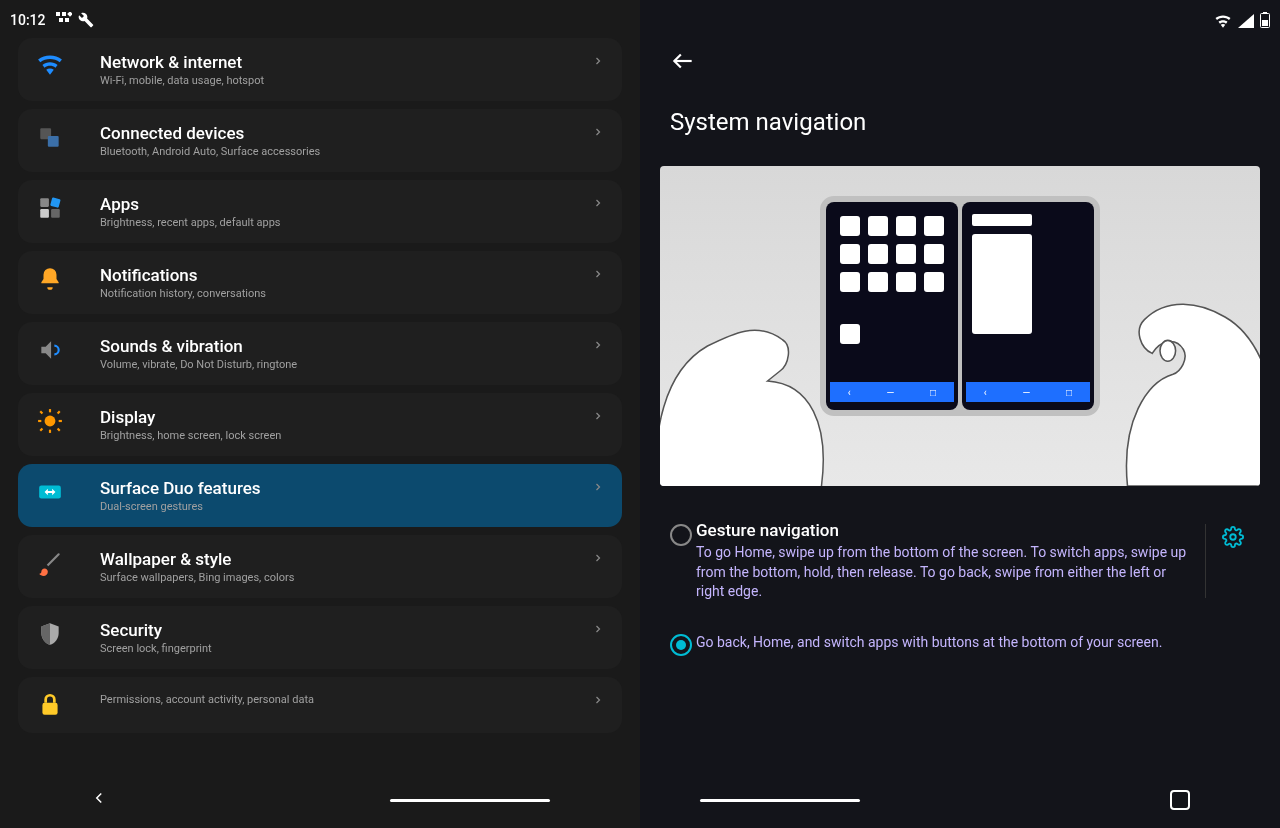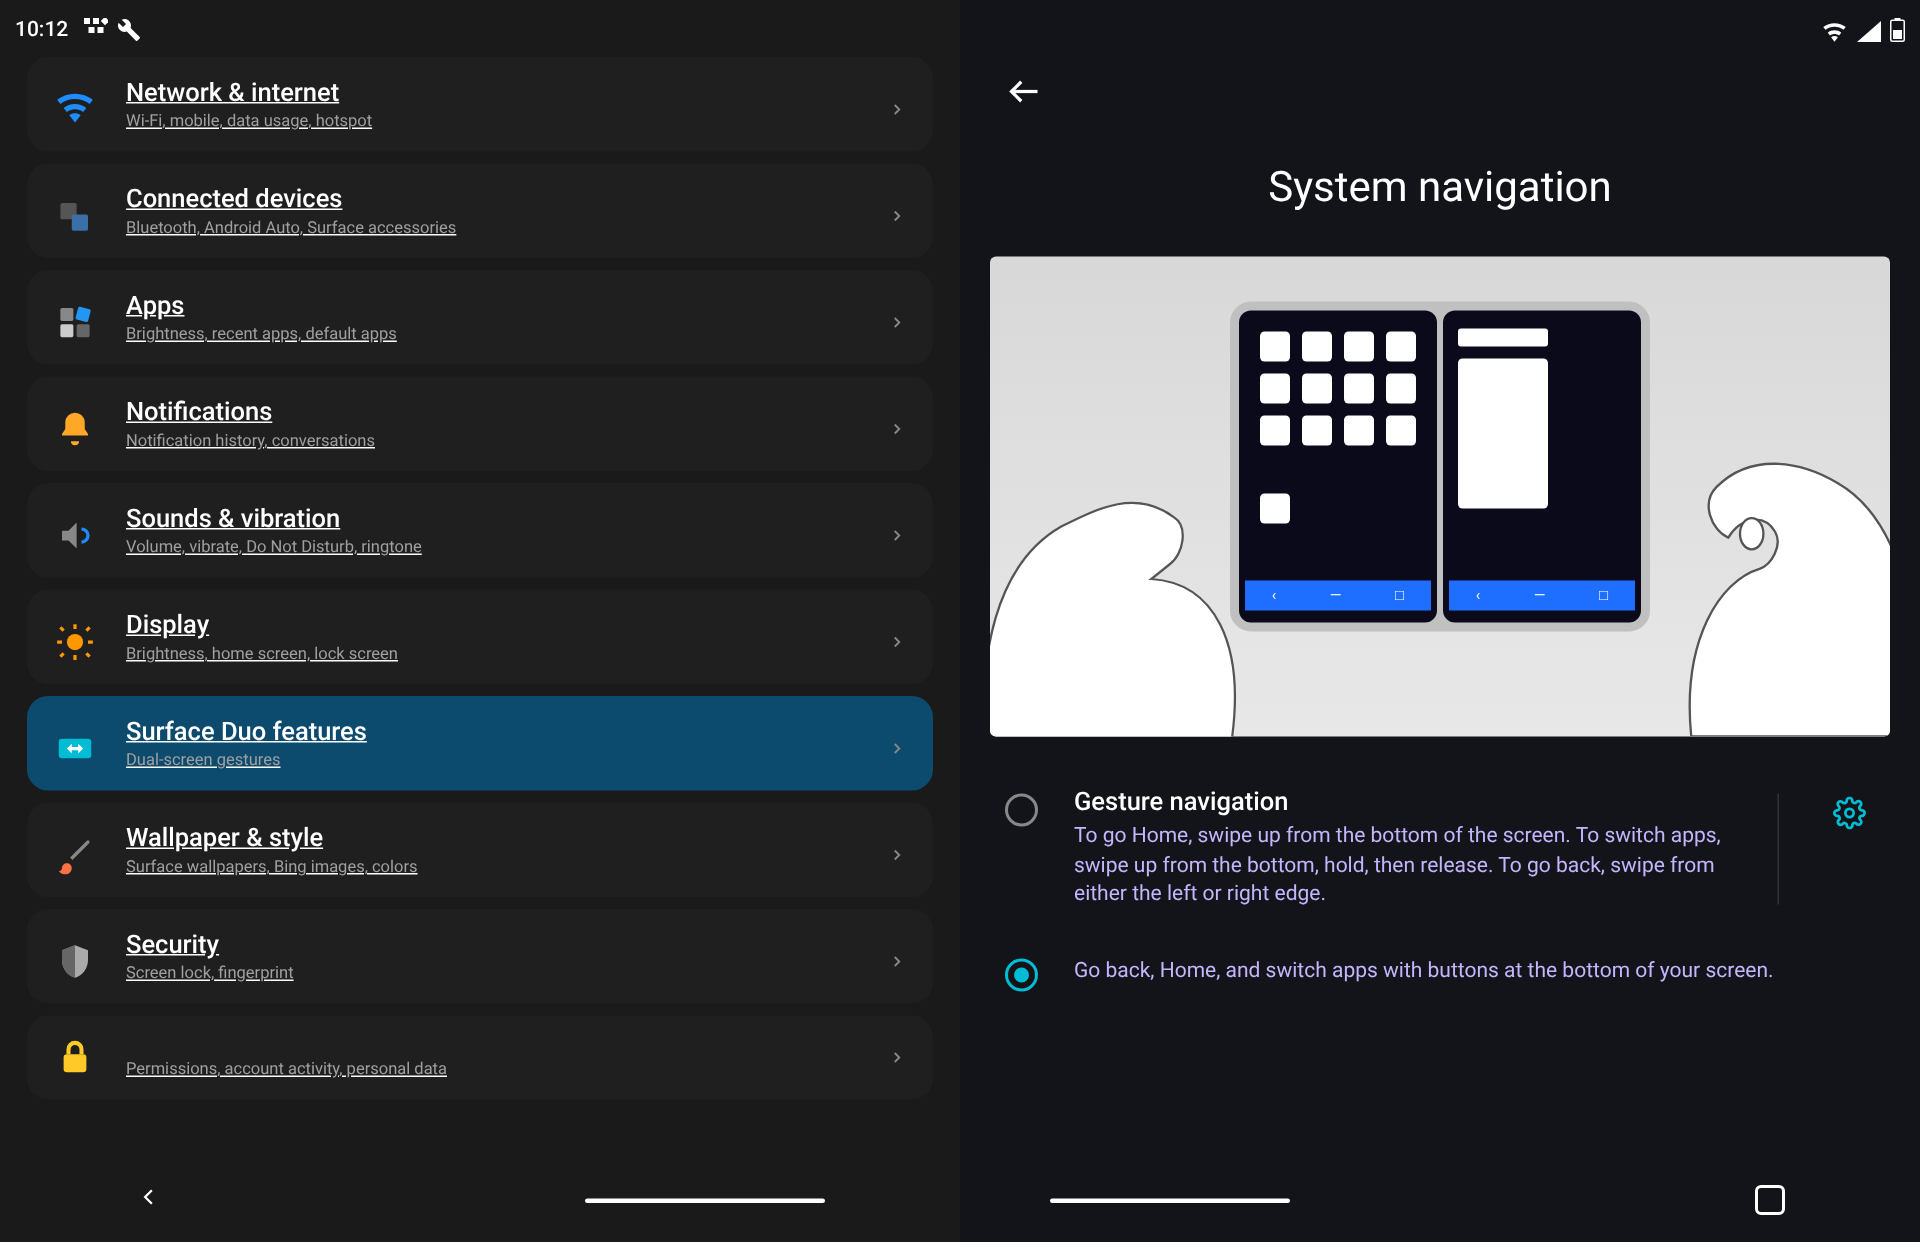--- a/index.html
+++ b/index.html
@@ -42,24 +42,23 @@
   flex: 1;
   overflow: hidden;
   padding: 10px 18px;
 }
 .settings-item {
   background: #1f1f1f;
   border-radius: 14px;
   margin-bottom: 8px;
   padding: 14px 18px;
   display: flex;
-  align-items: flex-end;
-  gap: 20px;
+  align-items: flex-start;
+  gap: 36px;
   cursor: pointer;
-  text-decoration: underline;
 }
 .settings-item.selected { background: #0c4a6e; }
 .item-icon {
   width: 28px;
   height: 28px;
   display: flex;
   align-items: center;
   justify-content: center;
   flex-shrink: 0;
 }
@@ -80,24 +79,23 @@
   padding: 0 90px;
   height: 40px;
 }
 .nav-line { width: 160px; height: 3px; background: #fff; border-radius: 2px; }
 
 .back-arrow {
   padding: 20px 0 10px 30px;
   cursor: pointer;
 }
 .page-title {
-  font-size: 28px;
+  font-size: 24px;
   font-weight: 400;
   padding: 20px 30px 30px;
-  text-align: center;
 }
 .illustration {
   margin: 0 20px;
   height: 320px;
   background: linear-gradient(#d8d8d8, #e8e8e8);
   border-radius: 4px;
   position: relative;
   overflow: hidden;
 }
 .duo-device {
@@ -151,21 +149,21 @@
   stroke: #555;
   stroke-width: 1.2;
 }
 .hand.left-hand { left: -30px; top: 80px; width: 280px; height: 250px;}
 .hand.right-hand { right: -40px; top: 60px; width: 280px; height: 260px;}
 
 .options { padding: 20px 30px; }
 .option-row {
   display: flex;
   align-items: flex-start;
-  gap: 24px;
+  gap: 4px;
   padding: 14px 0;
 }
 .radio {
   width: 22px; height: 22px;
   border: 2px solid #888;
   border-radius: 50%;
   flex-shrink: 0;
   margin-top: 4px;
   display: flex;
   align-items: center;

